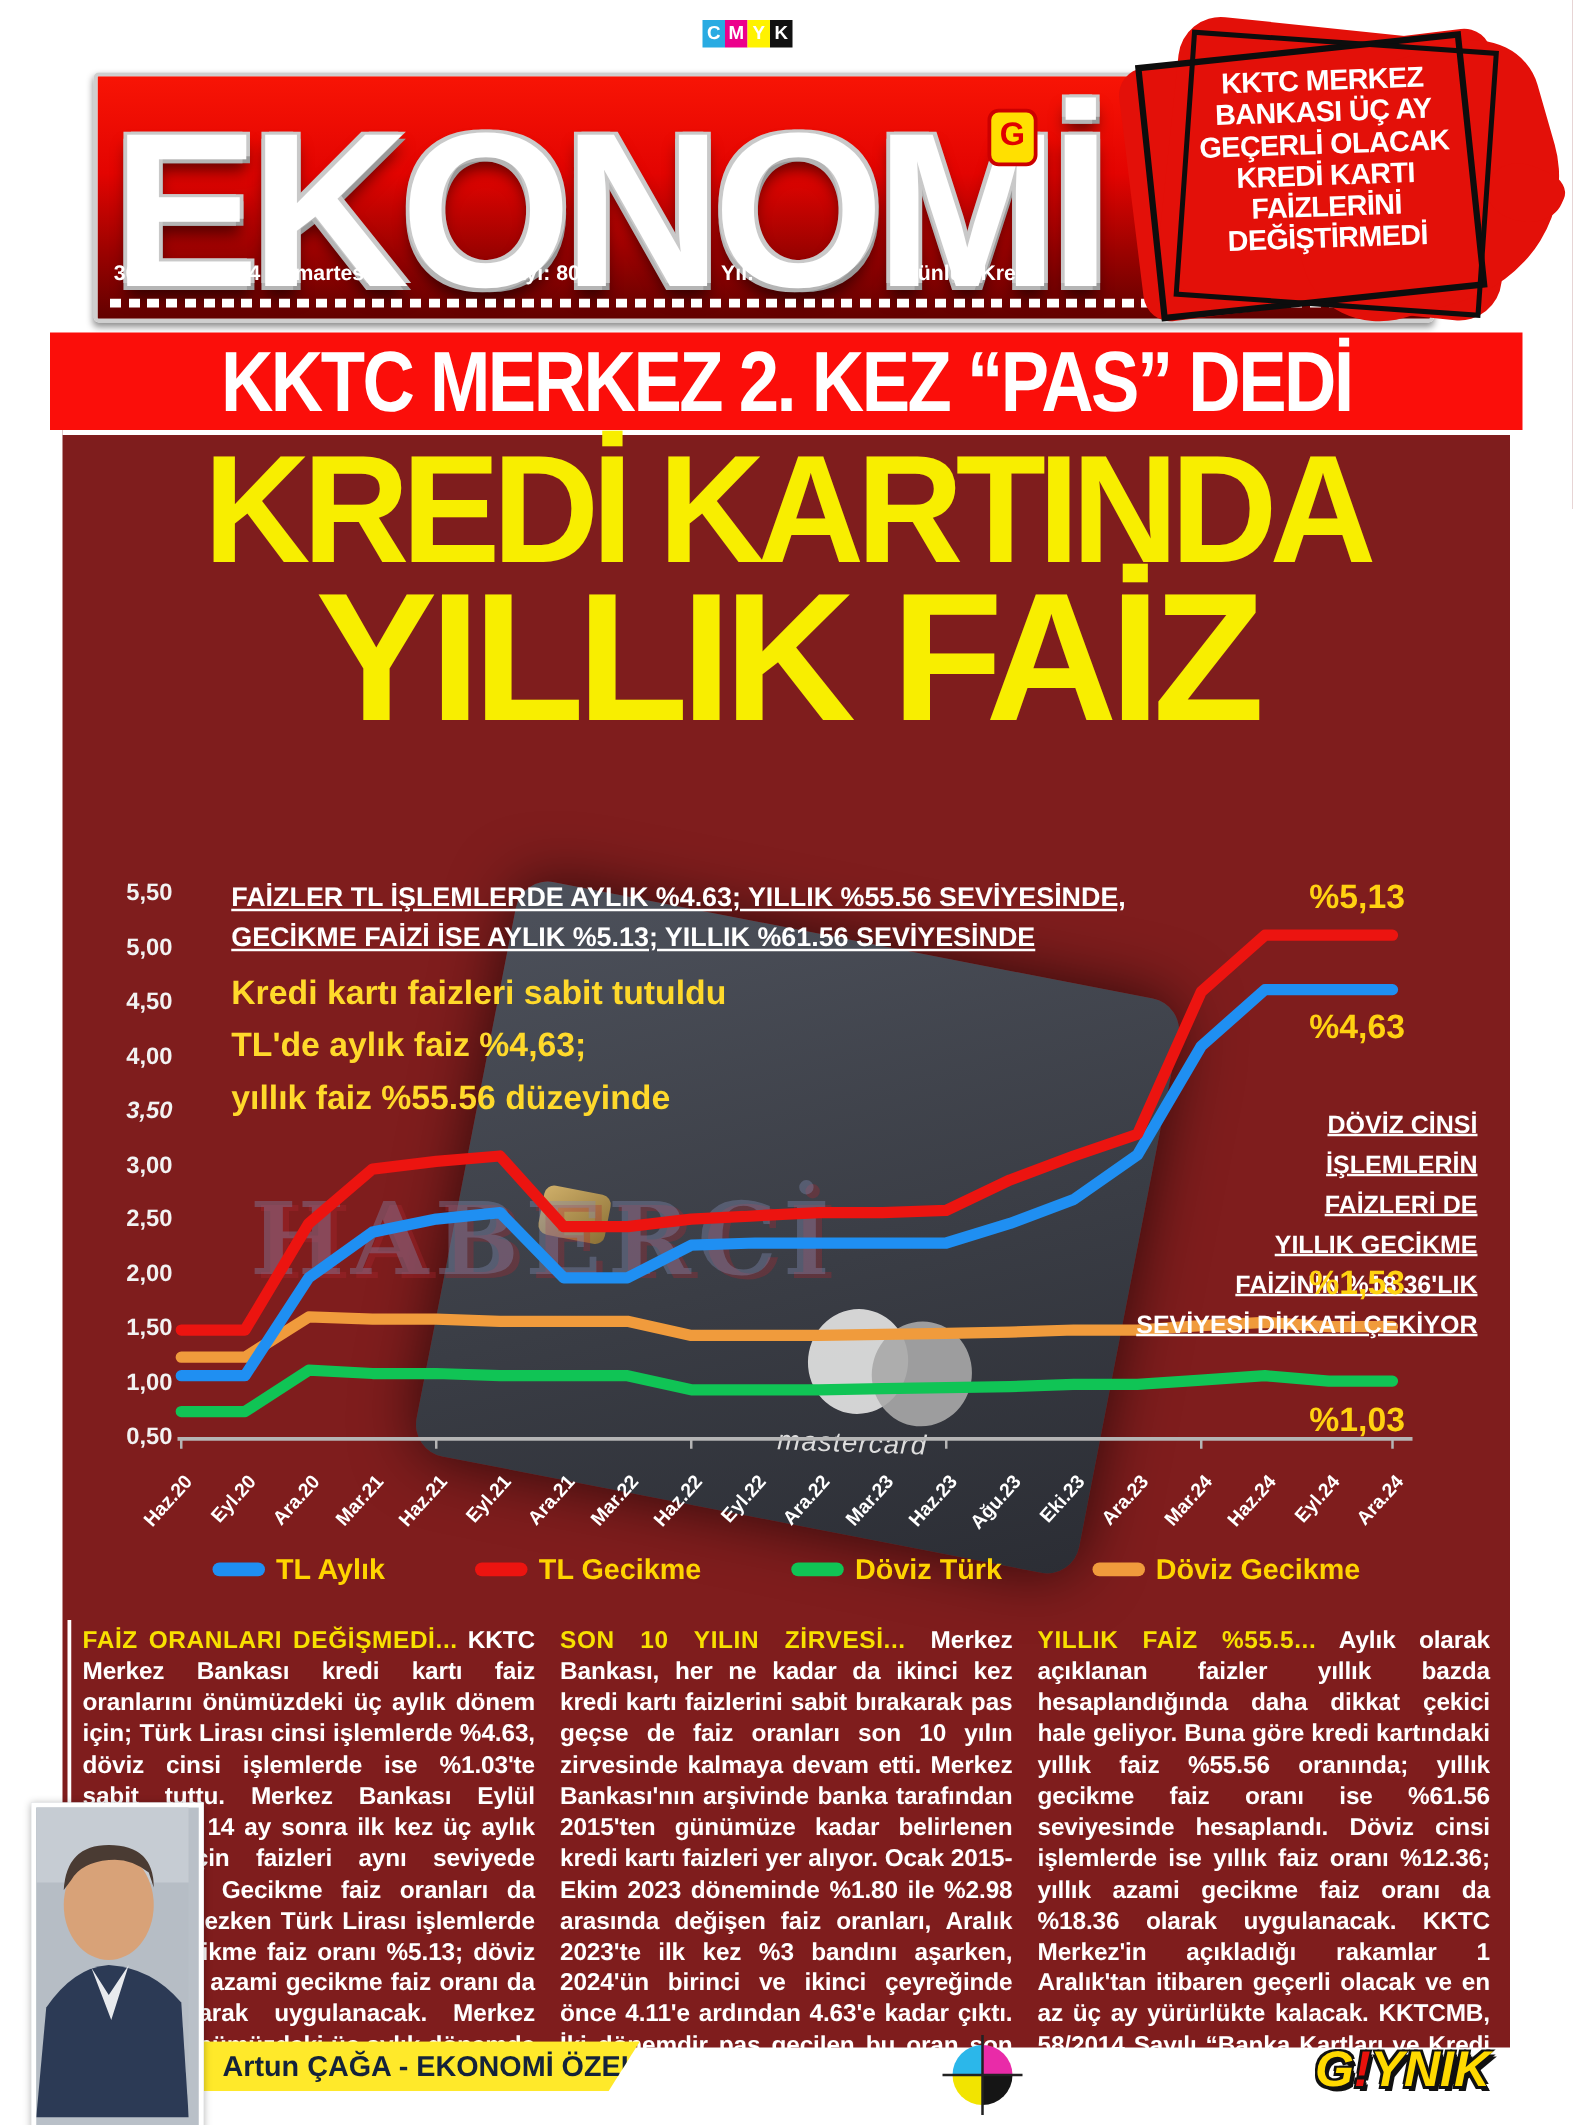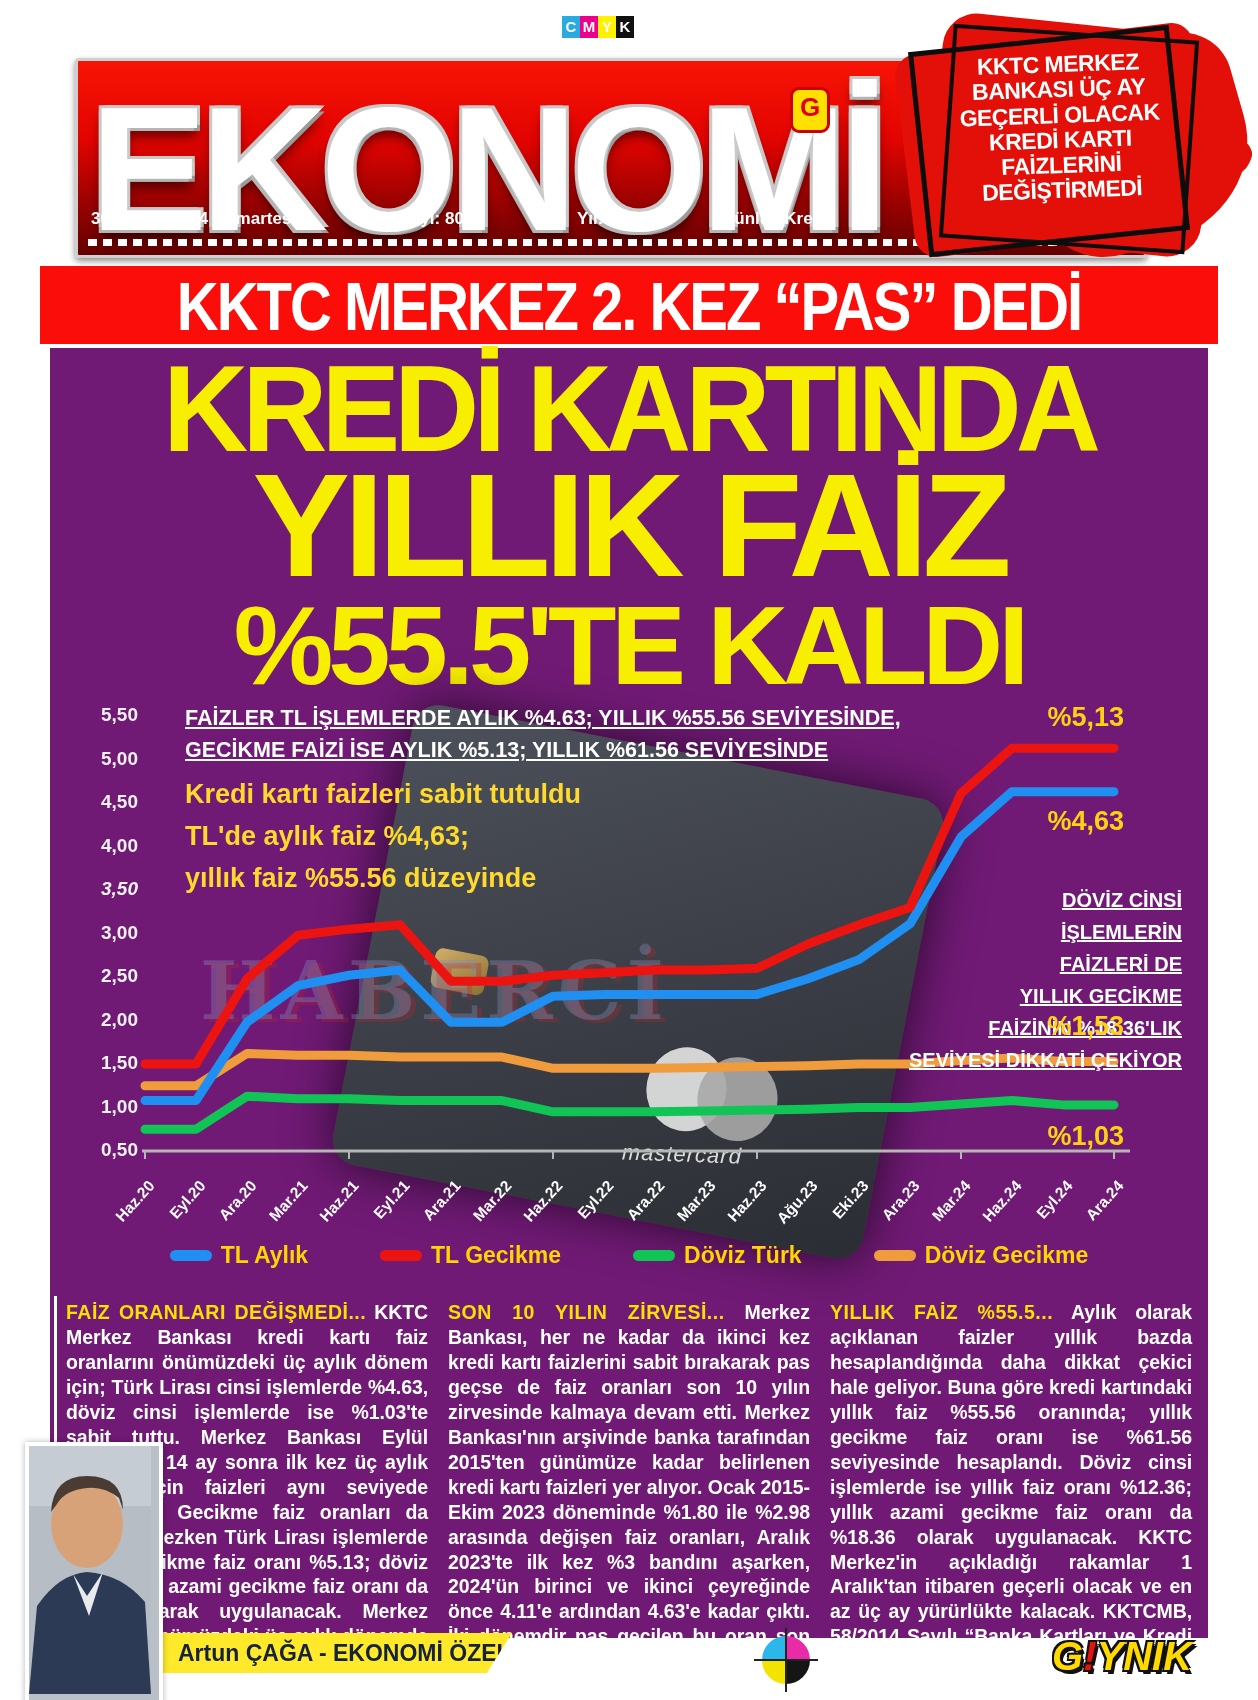--- a/index.html
+++ b/index.html
@@ -41,21 +41,21 @@
   .badge-text{position:absolute;left:78px;top:40px;width:244px;text-align:center;color:#fff;
     font-weight:800;font-size:23px;line-height:1.1;transform:rotate(-2deg);letter-spacing:-0.5px;}
 
   
   .kicker{position:absolute;left:40px;top:266px;width:1178px;height:78px;background:#fb0e0a;
     display:flex;align-items:center;justify-content:center;}
   .kicker-text{color:#fff;font-size:58px;font-weight:800;letter-spacing:-2px;white-space:nowrap;
     transform:scaleY(1.18);}
 
   
-  .panel{position:absolute;left:50px;top:344px;width:1158px;height:1290px;background:#701a75;border-top:4px solid #fff;}
+  .panel{position:absolute;left:50px;top:344px;width:1158px;height:1290px;background:#7f1d1d;border-top:4px solid #fff;}
   .articles-line{position:absolute;left:4px;top:948px;width:3px;height:680px;background:#fff;}
 
   
   .headline{position:absolute;left:0;top:6px;width:100%;text-align:center;color:#f8ee00;font-weight:800;}
   .hl1{font-size:118px;line-height:108px;letter-spacing:-6px;transform:scaleY(1.04);}
   .hl2{font-size:146px;line-height:128px;letter-spacing:-6px;}
   .hl3{font-size:112px;line-height:112px;letter-spacing:-5px;}
 
   
   .chart{position:absolute;left:0;top:348px;width:1158px;height:604px;}
@@ -144,21 +144,20 @@
   <div class="kicker">
     <div class="kicker-text">KKTC MERKEZ 2. KEZ “PAS” DEDİ</div>
   </div>
 
   <div class="panel">
     <div class="articles-line"></div>
 
     <div class="headline">
       <div class="hl1">KREDİ KARTINDA</div>
       <div class="hl2">YILLIK FAİZ</div>
-      <div class="hl3">%55.5'TE KALDI</div>
     </div>
 
     <div class="chart">
       <div class="card">
         <div class="card-chip"></div>
         <div class="card-c1"></div>
         <div class="card-c2"></div>
         <div class="card-brand">mastercard</div>
       </div>
       <div class="watermark">HABERCİ</div>

